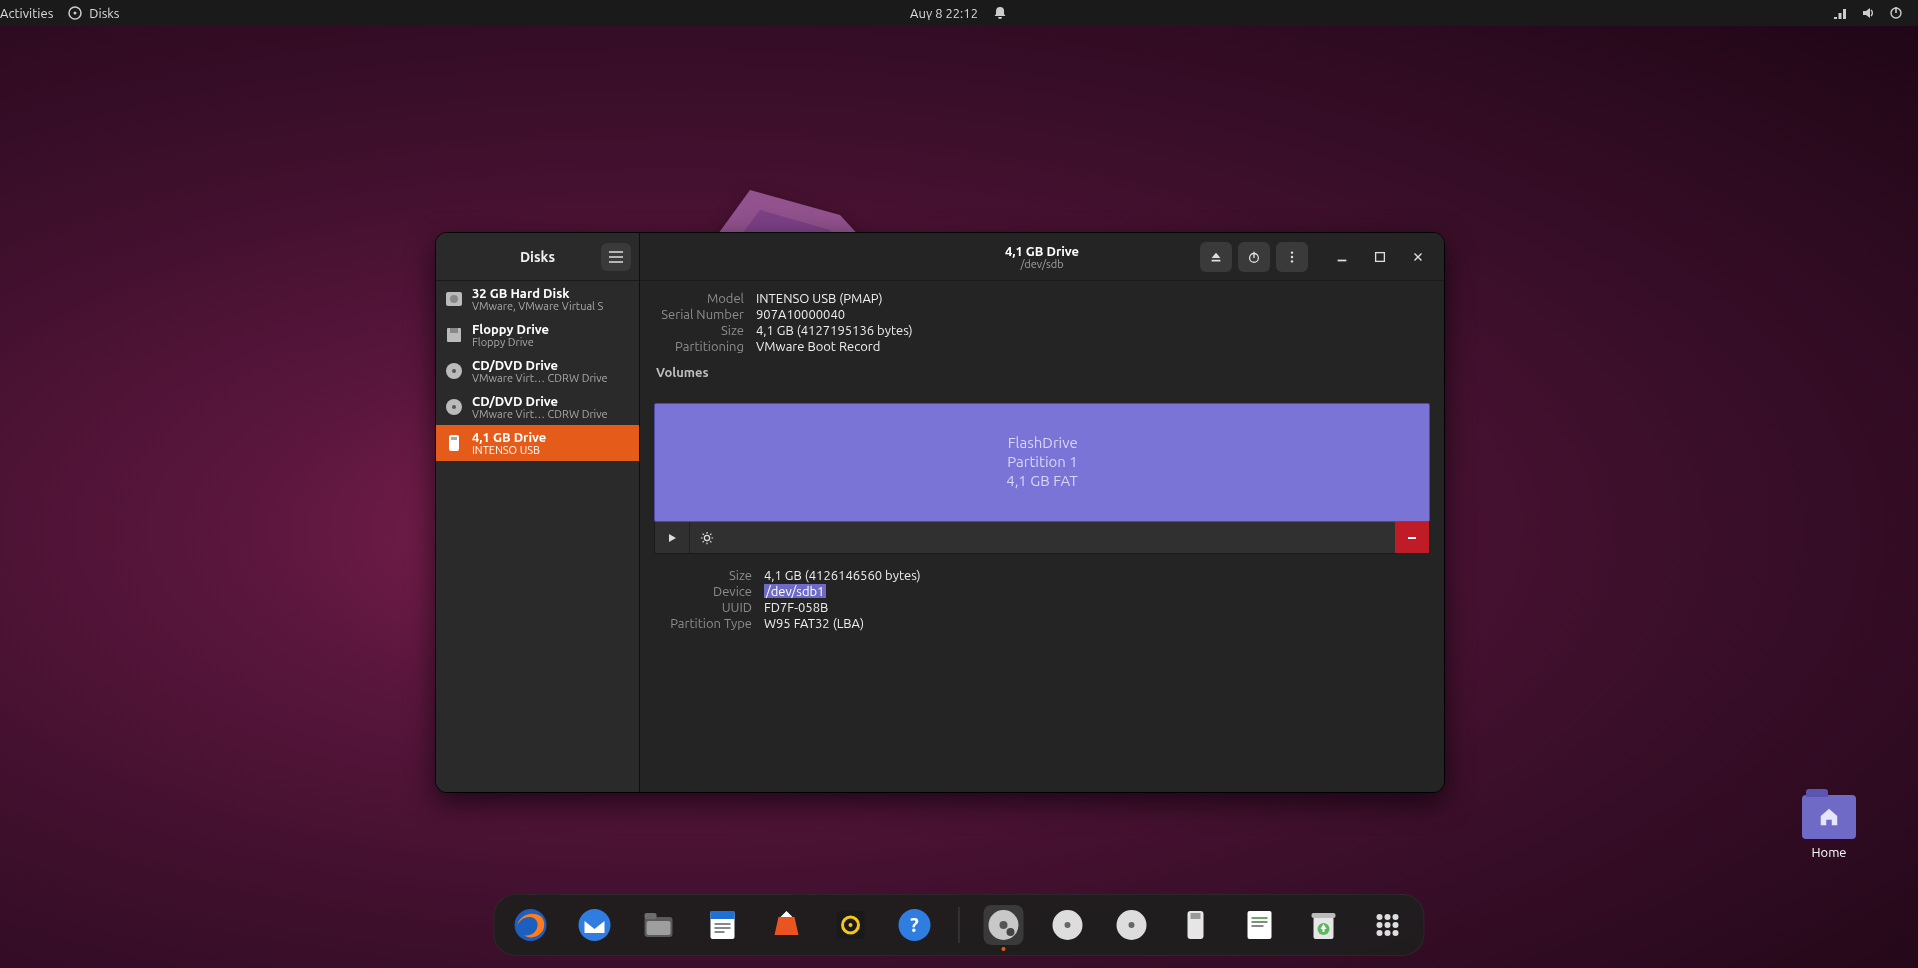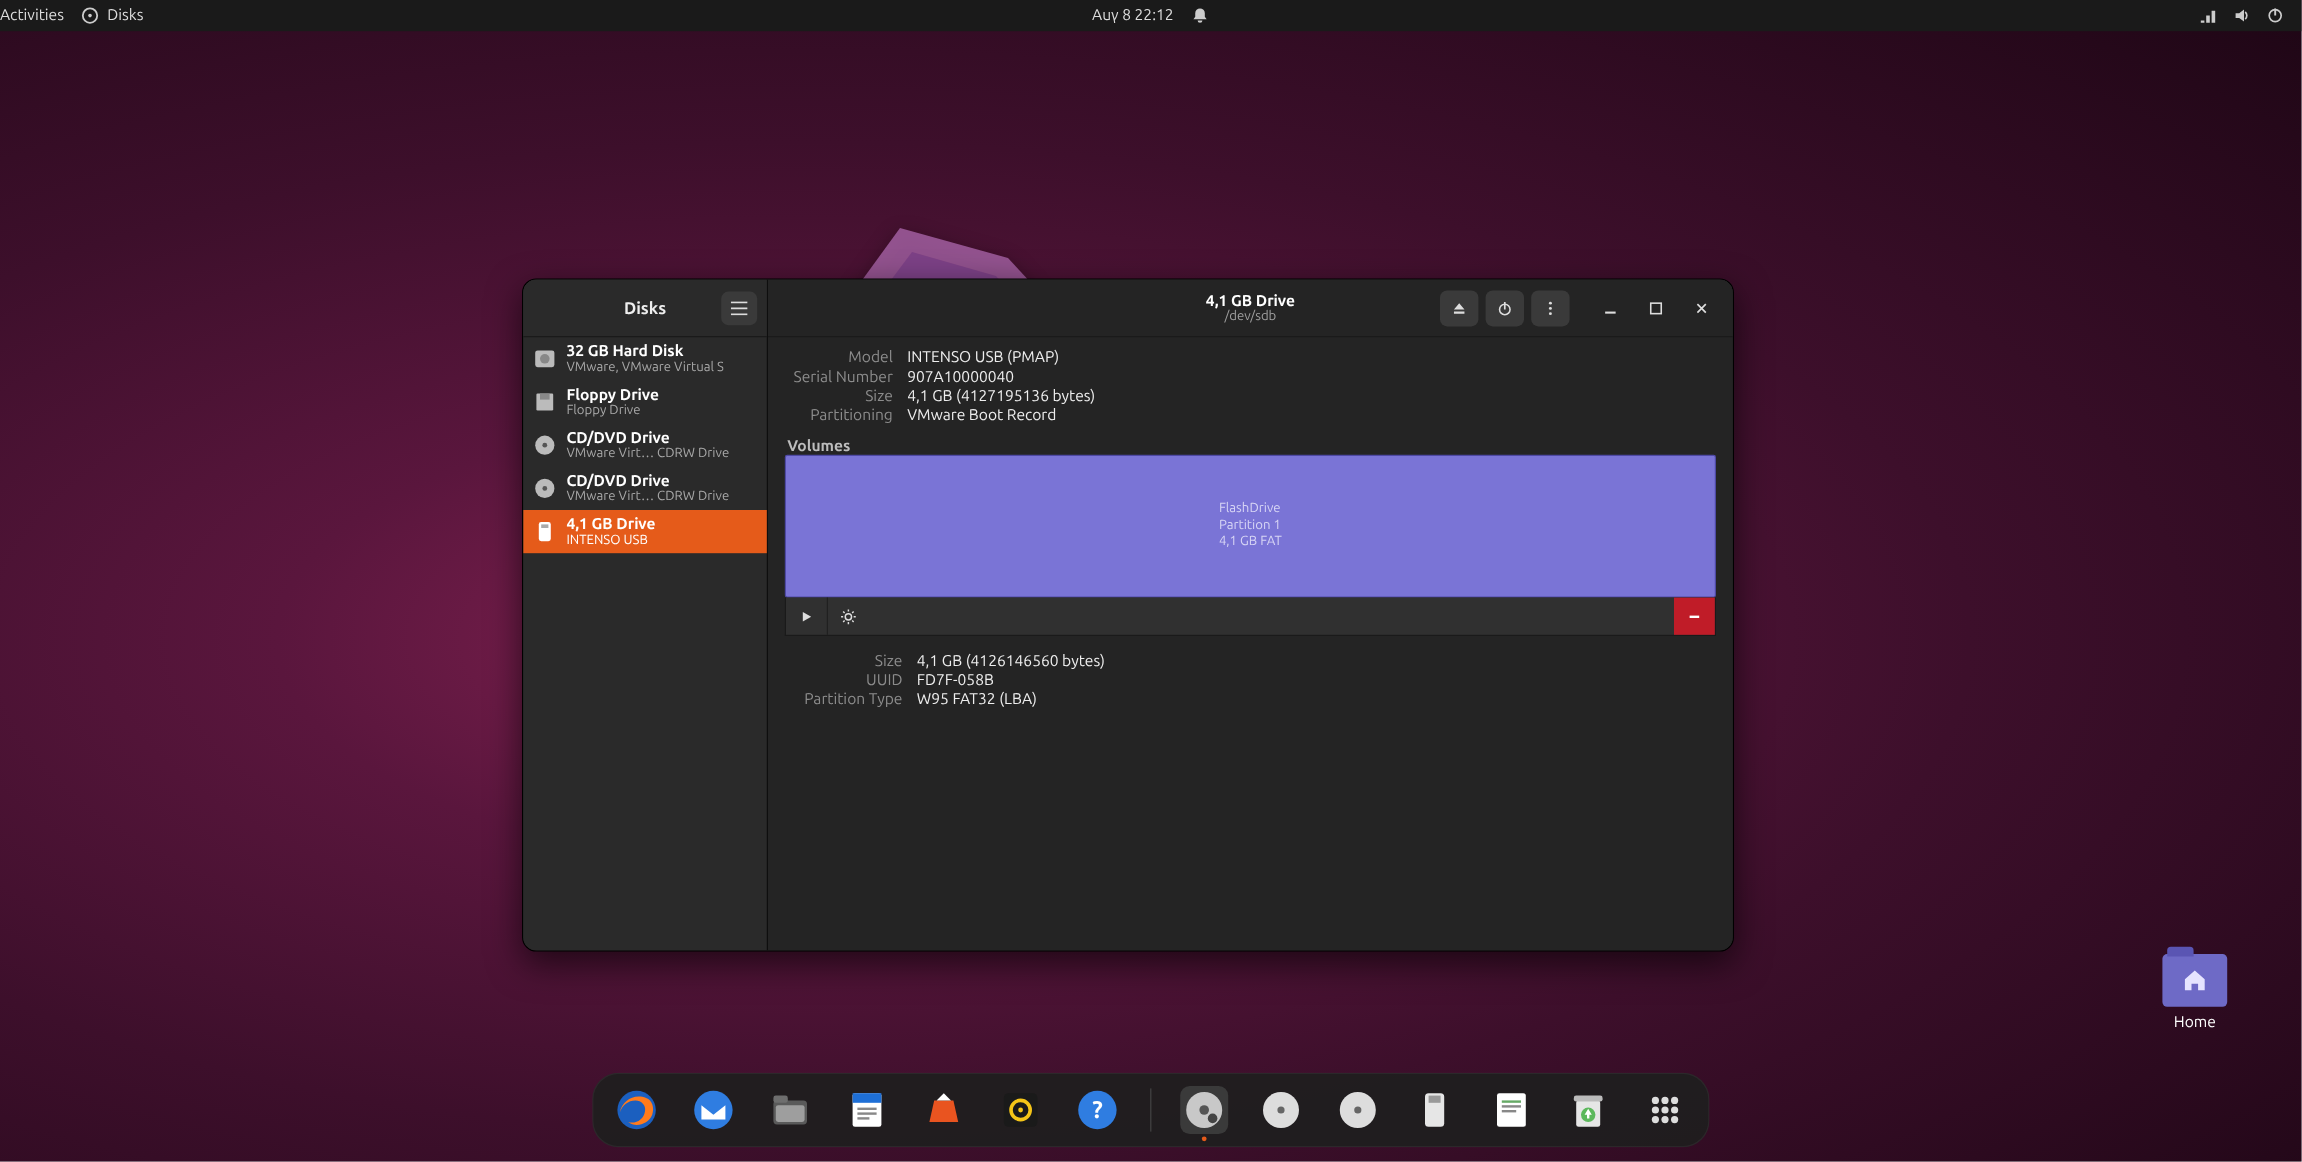--- a/index.html
+++ b/index.html
@@ -71,25 +71,25 @@
   width: 32px; height: 30px; background: #3a3a3a; border-radius: 6px;
   display: flex; align-items: center; justify-content: center; color: #ddd;
 }
 .hbtn.plain { background: transparent; }
 .hbtn svg { width: 14px; height: 14px; }
 
 .content { padding: 10px 14px 14px 14px; font-size: 13px; }
 .kv { display: flex; margin-bottom: 2px; }
 .kv .k { width: 90px; text-align: right; color: #8c8c8c; }
 .kv .v { padding-left: 12px; color: #eee; }
-.section-label { color: #bdbdbd; font-weight: 600; margin: 12px 0 0 2px; font-size: 13px; }
+.section-label { color: #bdbdbd; font-weight: 600; margin: 12px 0 24px 2px; font-size: 13px; }
 
 .volume-box {
   height: 119px; background: #7a74d6; border: 1px solid #4e49a5; border-radius: 2px;
-  display: flex; align-items: center; justify-content: center; text-align: left; color: #d8d6f5; font-size: 11px;
+  display: flex; align-items: center; justify-content: center; text-align: right; color: #d8d6f5; font-size: 15px;
 }
 .volume-box div { line-height: 1.25; }
 
 .vol-toolbar {
   display: flex; height: 32px; background: #303030; border: 1px solid #1a1a1a; border-top: none; margin-bottom: 14px;
 }
 .vol-toolbar .vbtn {
   width: 34px; display:flex; align-items:center; justify-content:center; color:#ddd;
 }
 .vol-toolbar .vbtn + .vbtn { border-left: 1px solid #202020; }
@@ -341,20 +341,24 @@
               <rect x="2" y="5" width="8" height="2" fill="#fff"></rect>
             </svg>
           </div>
       </div>
 
       <div class="kv2">
           <span class="k">Size</span>
           <span class="v">4,1 GB (4126146560 bytes)</span>
         </div>
       <div class="kv2">
+          <span class="k">Device</span>
+          <span class="v"><span class="hl">/dev/sdb1</span></span>
+        </div>
+      <div class="kv2">
           <span class="k">UUID</span>
           <span class="v">FD7F-058B</span>
         </div>
       <div class="kv2">
           <span class="k">Partition Type</span>
           <span class="v">W95 FAT32 (LBA)</span>
         </div>
     </div>
   </div>
 </div>

